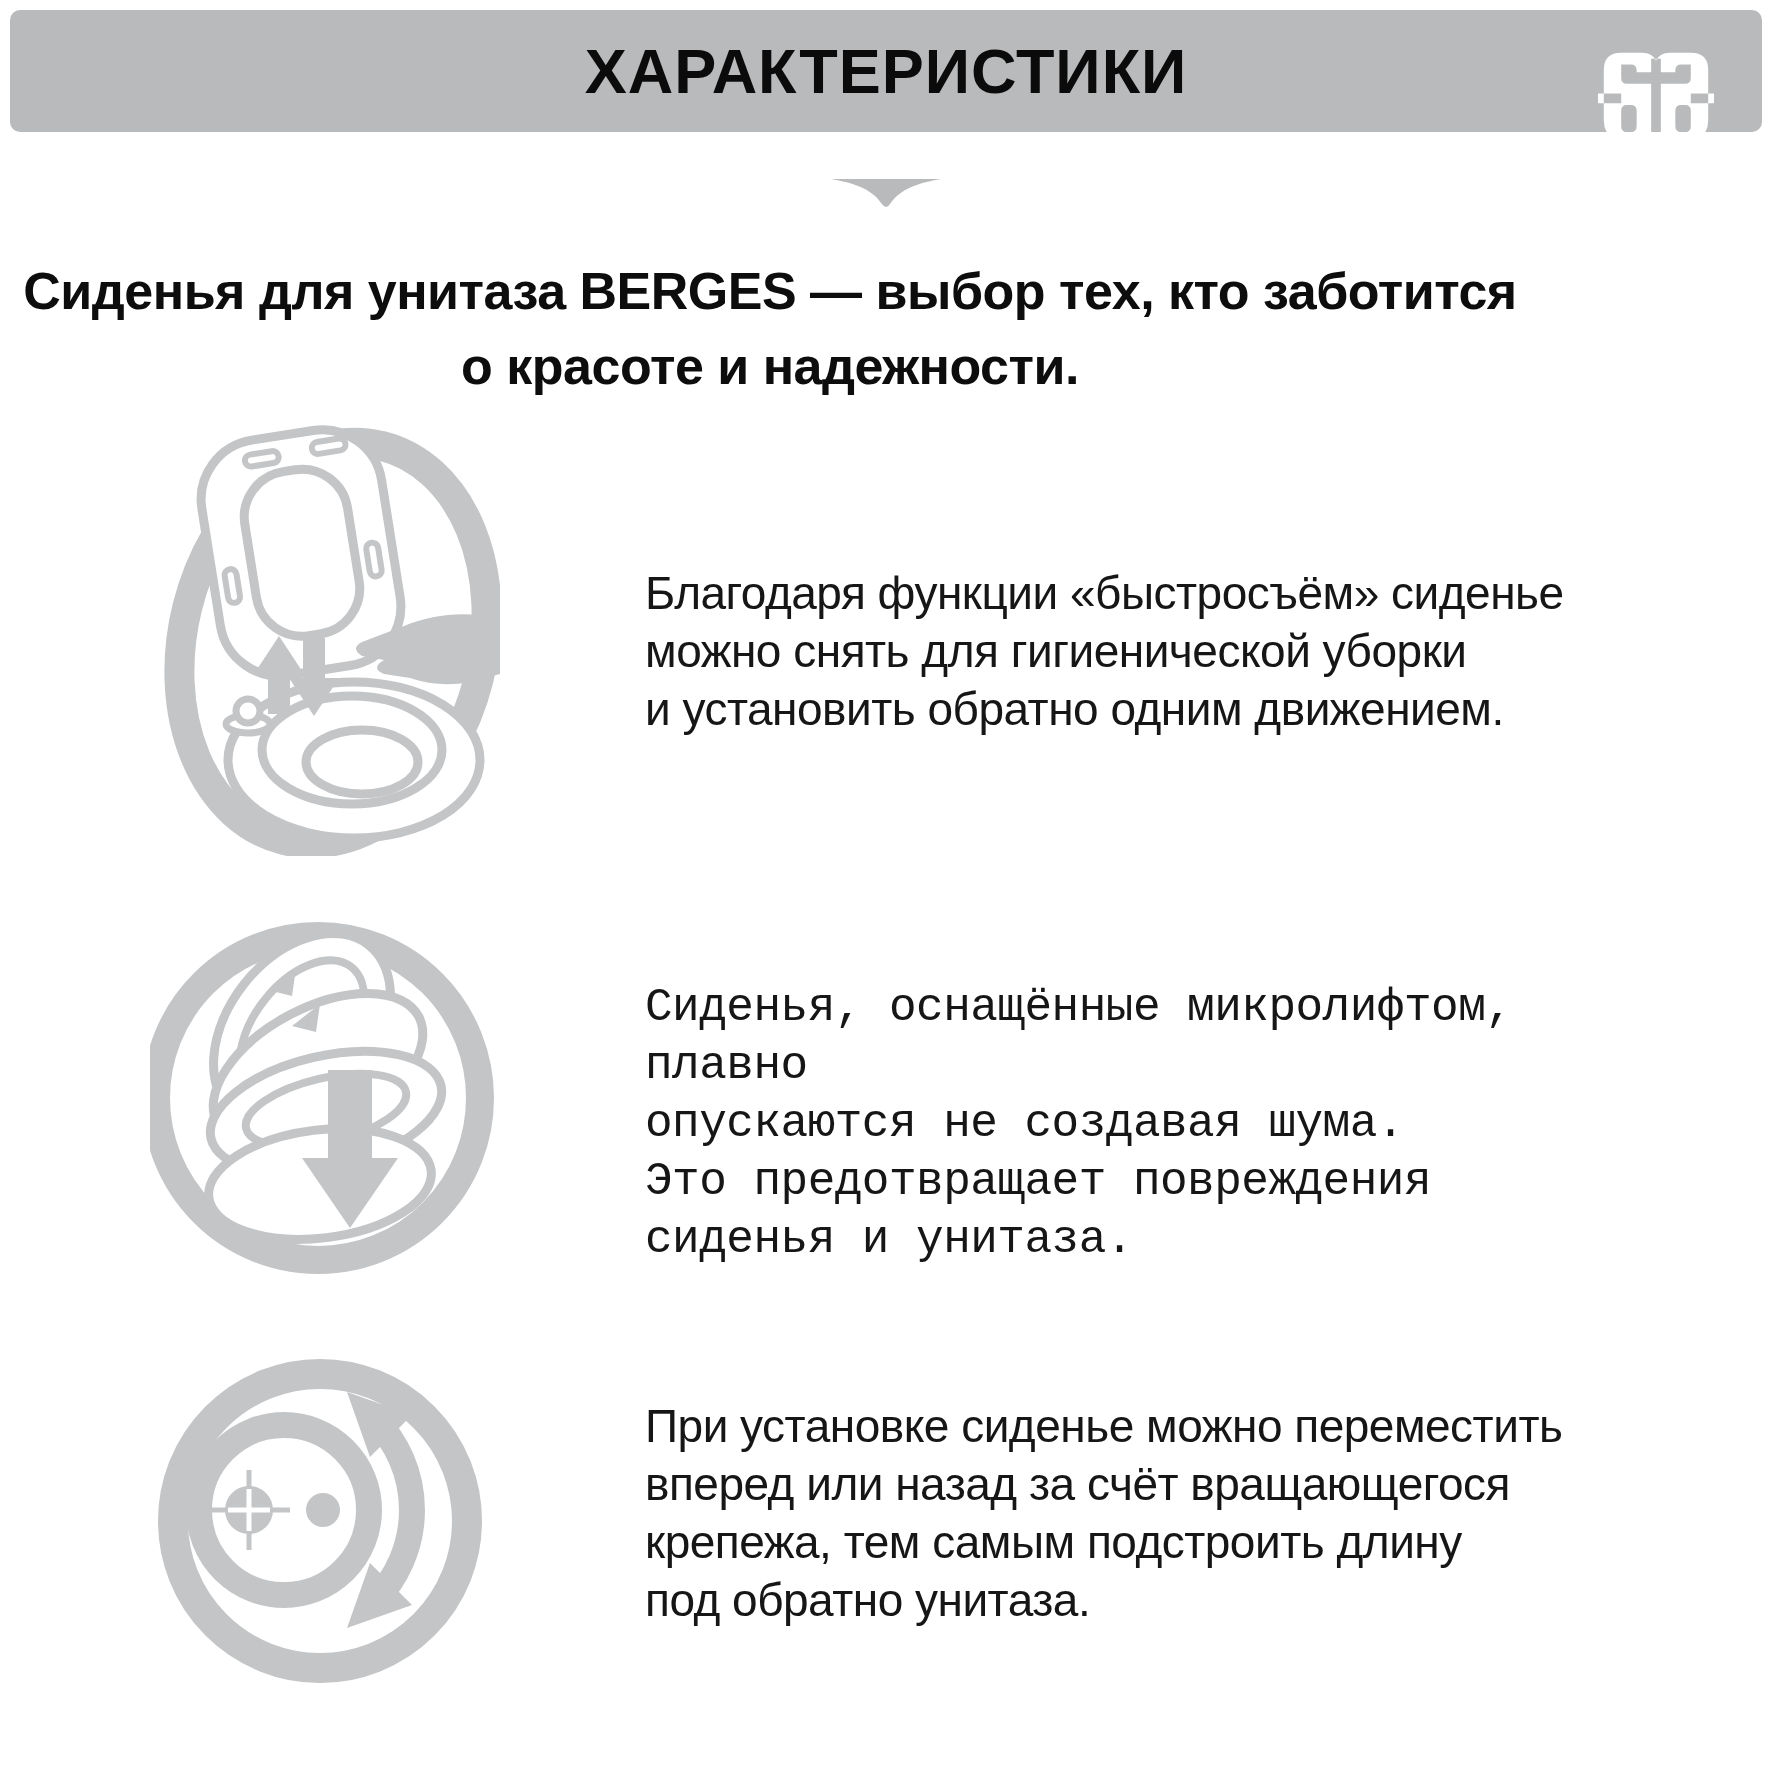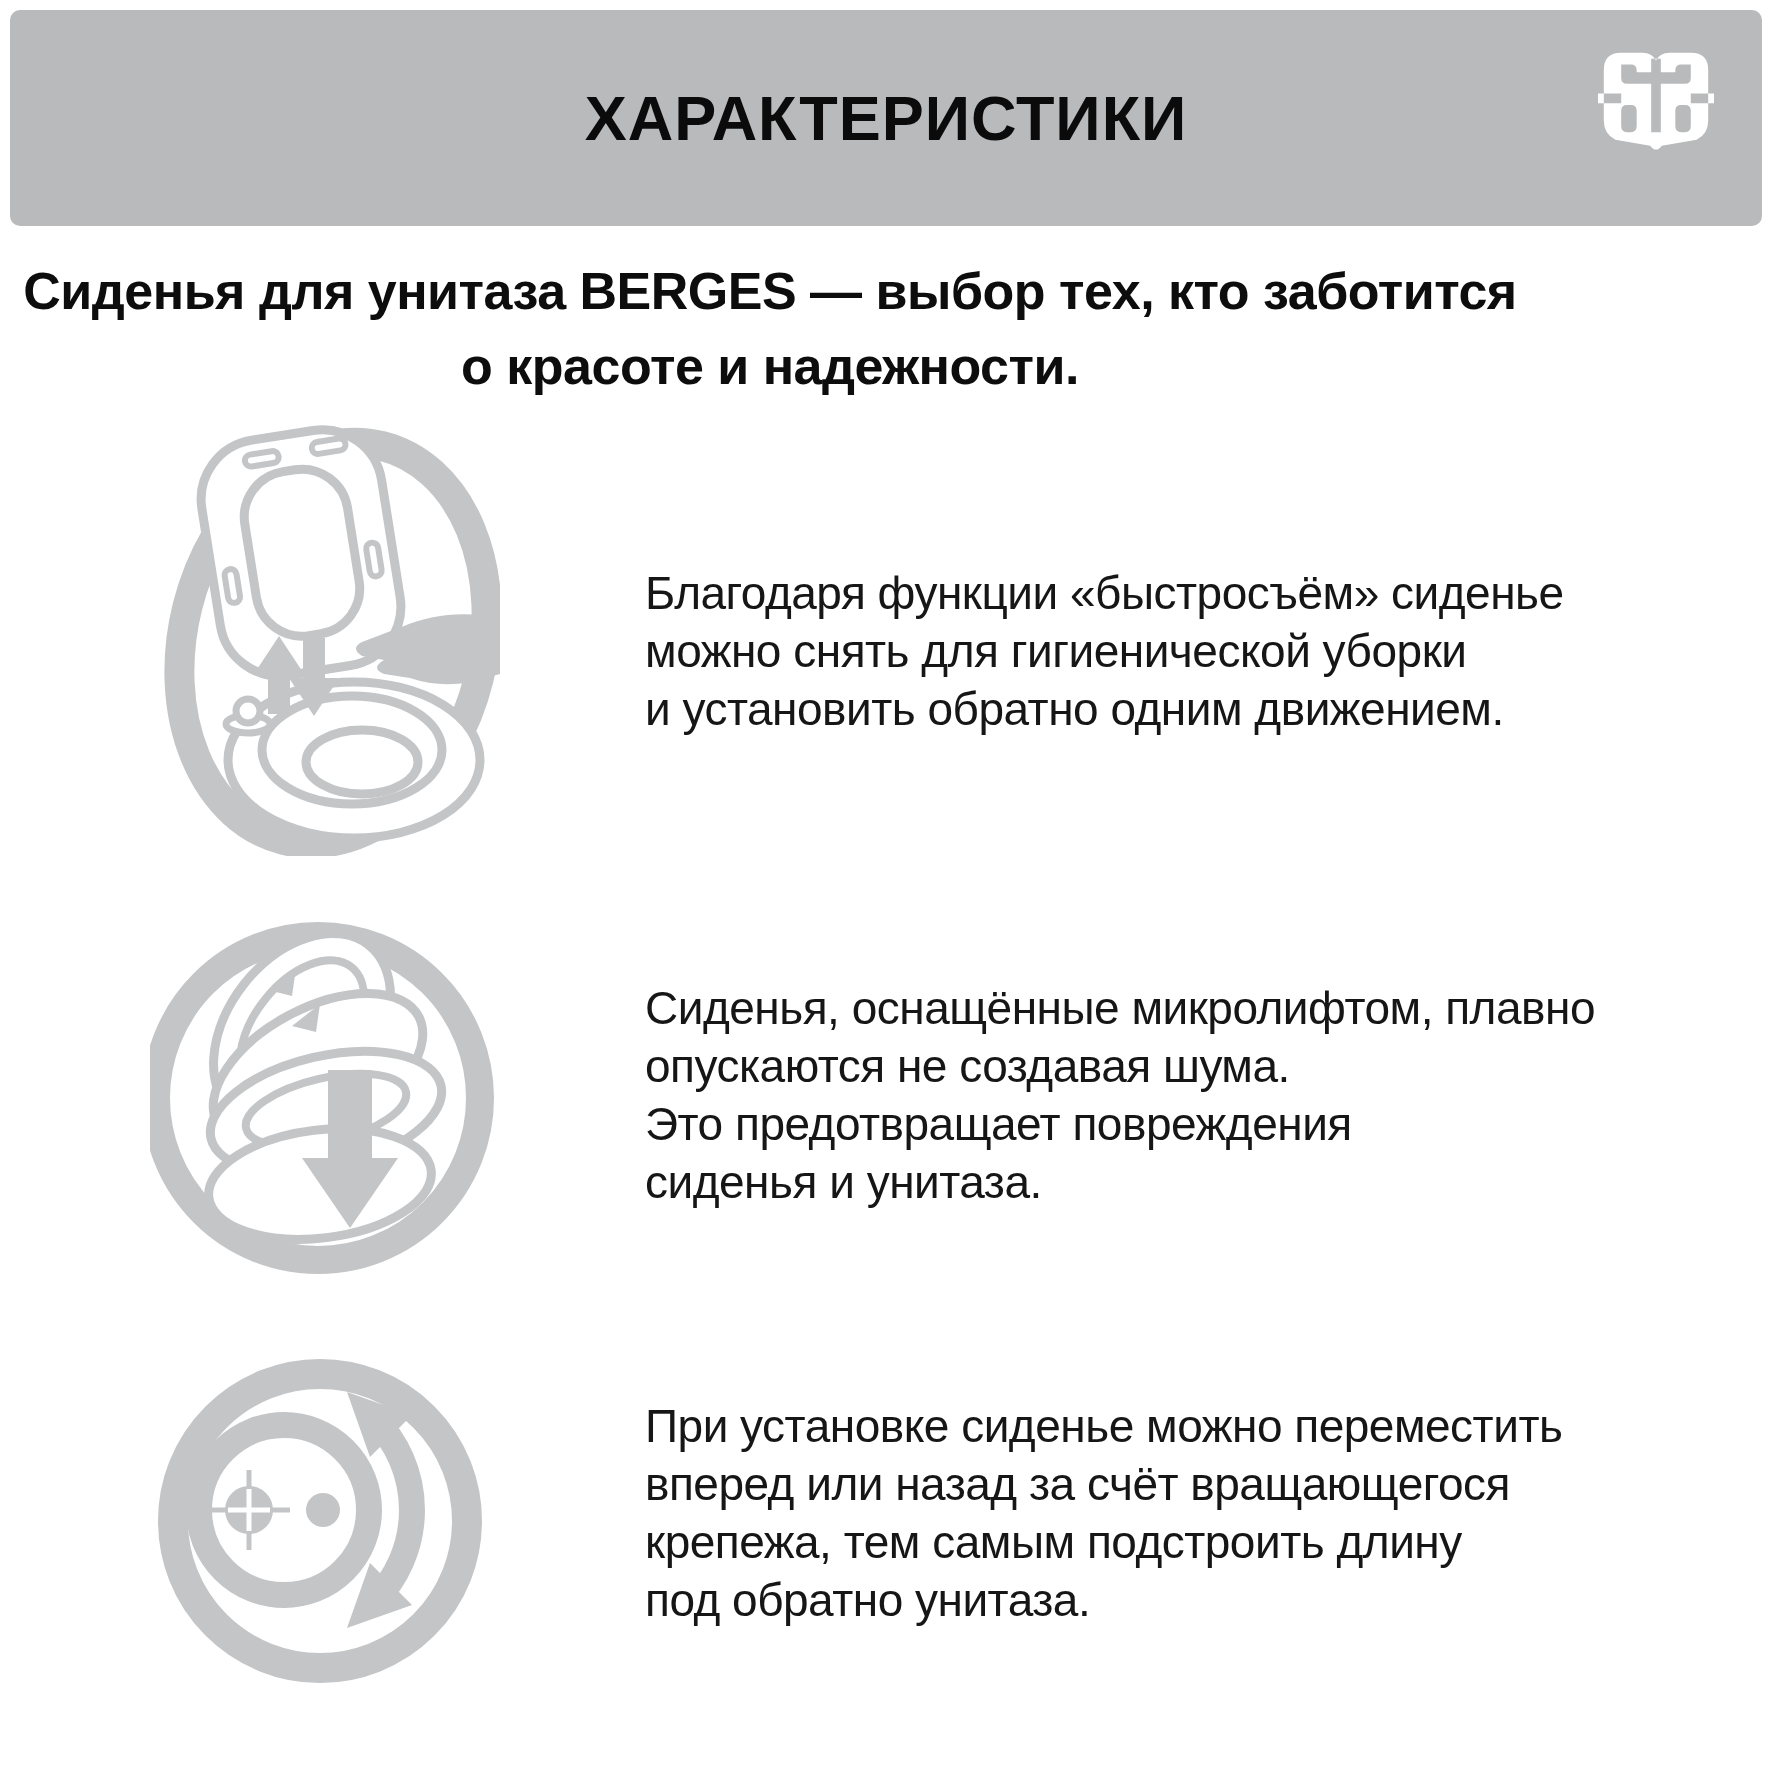--- a/index.html
+++ b/index.html
@@ -1,38 +1,38 @@
 <!DOCTYPE html>
 <html><head>
 <meta charset="utf-8">
 <style>
   html,body{margin:0;padding:0;background:#ffffff;}
   body{width:1772px;height:1772px;font-family:"Liberation Sans",sans-serif;}
   .canvas{position:relative;width:1772px;height:1772px;background:#ffffff;overflow:hidden;}
 
-  .band{position:absolute;left:10px;top:10px;width:1752px;height:216px;background:#b9babb;
+  .band{position:absolute;left:10px;top:10px;width:1752px;height:122px;background:#b9babb;
         border-radius:10px;display:flex;align-items:center;justify-content:center;}
   .band-title{font-size:63px;font-weight:700;color:#0b0b0b;letter-spacing:1px;}
   .band-tail{position:absolute;left:831px;top:179px;width:110px;height:31px;}
   .logo{position:absolute;left:1598px;top:46px;width:116px;height:122px;}
 
   .intro{position:absolute;left:0;top:254px;width:1540px;text-align:center;
          font-size:52px;font-weight:700;line-height:75px;color:#0d0d0d;
          white-space:pre-line;letter-spacing:-0.5px;}
 
   .feature-icon{position:absolute;}
   .feature-icon svg{display:block;width:100%;height:100%;}
   .icon-1{left:148px;top:408px;width:352px;height:448px;}
   .icon-2{left:150px;top:898px;width:345px;height:430px;}
   .icon-3{left:152px;top:1358px;width:335px;height:326px;}
 
   .feature-text{position:absolute;left:645px;width:960px;font-size:46px;line-height:58px;
                 color:#161616;white-space:pre-line;letter-spacing:-0.5px;}
   .text-1{top:564px;}
-  .text-2{top:979px;}
+  .text-2{top:979px;font-family:Liberation Mono, monospace;}
   .text-3{top:1397px;}
 </style>
 </head>
 <body>
 
 <div class="canvas">
 
   <div class="band">
     <div class="band-title">ХАРАКТЕРИСТИКИ</div>
   </div>

